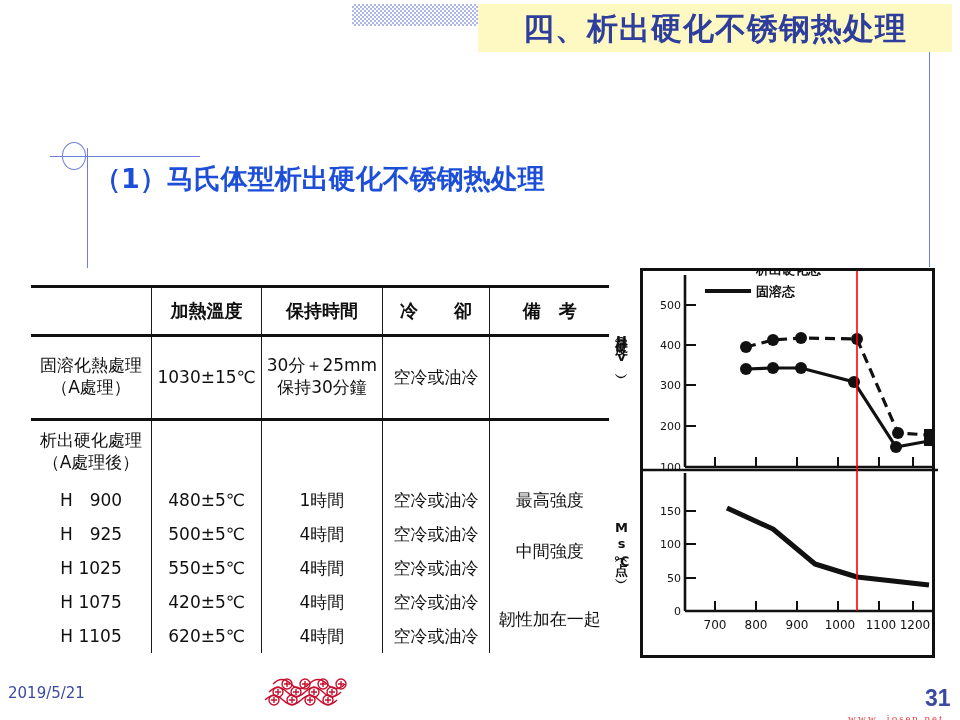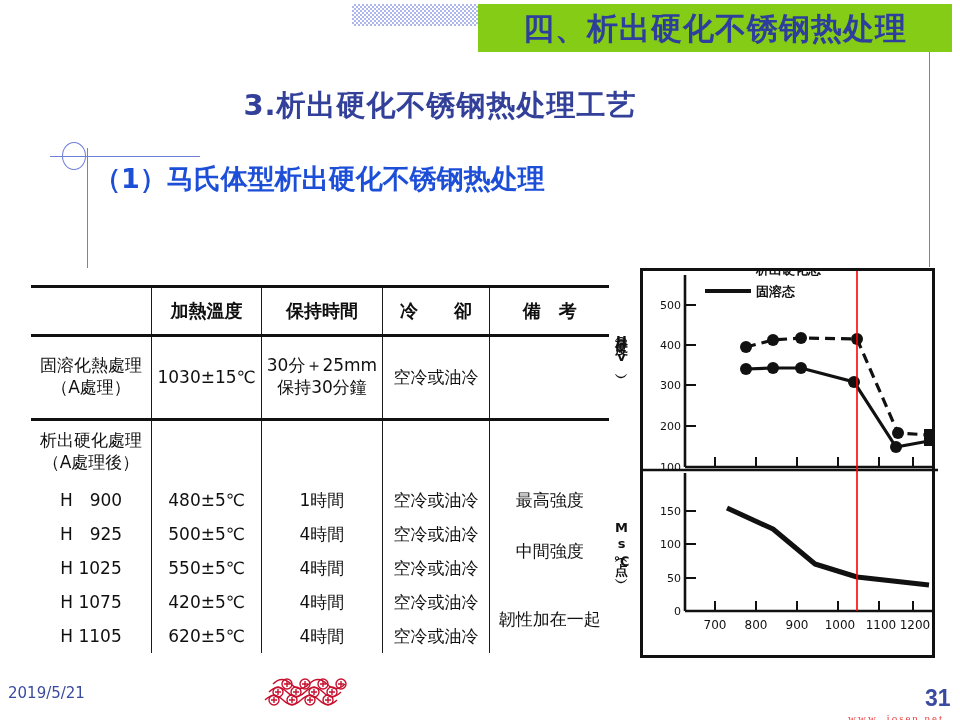--- a/index.html
+++ b/index.html
@@ -19,21 +19,21 @@
       linear-gradient(45deg,#aab4e8 25%,transparent 25%,transparent 75%,#aab4e8 75%);
     background-size:4px 4px;
     background-position:0 0,2px 2px;
     background-color:#ffffff;
     opacity:.95;
   }
 
   
   .banner{
     position:absolute;left:478px;top:4px;width:474px;height:48px;
-    background:#84cc16;
+    background:#fef9c3;
     display:flex;align-items:center;justify-content:center;
   }
   .banner-text{
     color:#2e3e9c;font-weight:bold;font-size:31px;letter-spacing:1px;
     white-space:nowrap;line-height:1;
     font-family:"DejaVu Sans","Liberation Sans",sans-serif;
   }
 
   
   .right-rule{
@@ -136,21 +136,20 @@
 
 <div class="slide">
 
   <div class="dots-bar"></div>
 
   <div class="banner">
     <span class="banner-text">四、析出硬化不锈钢热处理</span>
   </div>
   <div class="right-rule"></div>
 
-  <div class="slide-title">3.析出硬化不锈钢热处理工艺</div>
 
   <div class="deco-hline"></div>
   <div class="deco-vline"></div>
   <div class="deco-circle"></div>
 
   <div class="sub-head">（1）马氏体型析出硬化不锈钢热处理</div>
 
 
 
   <div class="tbl-wrap">

